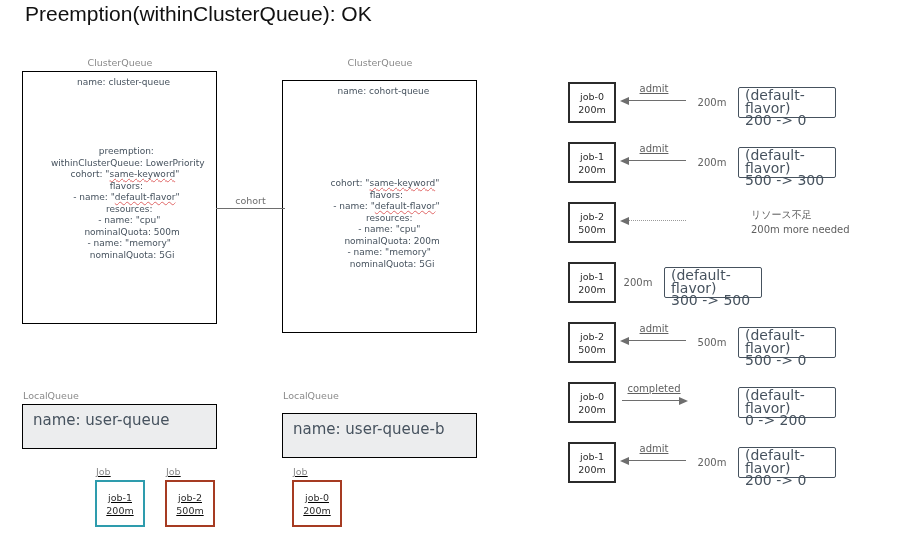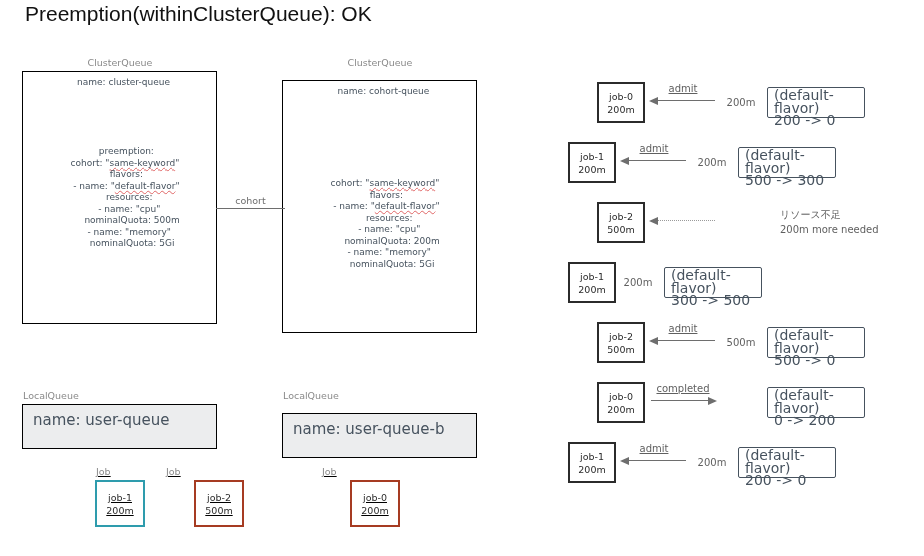--- a/index.html
+++ b/index.html
@@ -32,21 +32,21 @@
 
   
   .pending{position:absolute;left:95px;top:466px;display:flex;align-items:flex-end;text-decoration:underline;}
   .pending .slot:nth-child(2){margin-left:20px;}
   .pending .slot:nth-child(3){margin-left:77px;}
   .jobbox{width:46px;height:43px;background:#fff;border:2px solid;display:flex;flex-direction:column;
           align-items:center;justify-content:center;font-size:9.5px;color:#2b2b2b;line-height:13px;}
 
   
   .acc-blue{border-color:#6fa8dc;} .acc-orange{border-color:#f6b26b;margin-top:12px;}
-  .acc-red{border-color:#a63b22;margin-left:29px;}  .acc-teal{border-color:#2e9cad;}
+  .acc-red{border-color:#a63b22;}  .acc-teal{border-color:#2e9cad;}
   .facc-blue{border-color:#6d9eeb;} .facc-orange{border-color:#f6b26b;}
 
   
   .timeline{position:absolute;left:568px;top:82px;}
   .t-row{display:flex;align-items:center;height:41px;margin-bottom:19px;}
   .t-job{width:44px;height:37px;background:#fff;border:2px solid;display:flex;flex-direction:column;
          align-items:center;justify-content:center;font-size:9.5px;color:#2b2b2b;line-height:13px;}
   .t-arrow{position:relative;width:68px;height:41px;margin:0 2px 0 4px;flex:none;}
   .t-arrow .lbl{position:absolute;top:1px;left:0;right:0;text-align:center;font-size:10px;color:#5f5f5f;text-decoration:underline;}
   .t-arrow .line{position:absolute;top:18px;left:2px;right:2px;border-top:1.5px solid #6e6e6e;}
@@ -74,20 +74,21 @@
     <div class="group-label">ClusterQueue</div>
     <div class="box acc-blue">
       <div class="yaml">
           <div>name: cluster-queue</div>
           <div>&nbsp;</div>
           <div>&nbsp;</div>
           <div>&nbsp;</div>
           <div>&nbsp;</div>
           <div>&nbsp;</div>
           <div>  preemption:</div>
+          <div>   withinClusterQueue: LowerPriority</div>
           <div> cohort: "<span class="sq">same-keyword</span>"</div>
           <div>  flavors:</div>
           <div>  - name: "<span class="sq">default-flavor</span>"</div>
           <div>    resources:</div>
           <div>    - name: "cpu"</div>
           <div>      nominalQuota: 500m</div>
           <div>    - name: "memory"</div>
           <div>      nominalQuota: 5Gi</div>
         </div>
     </div>

